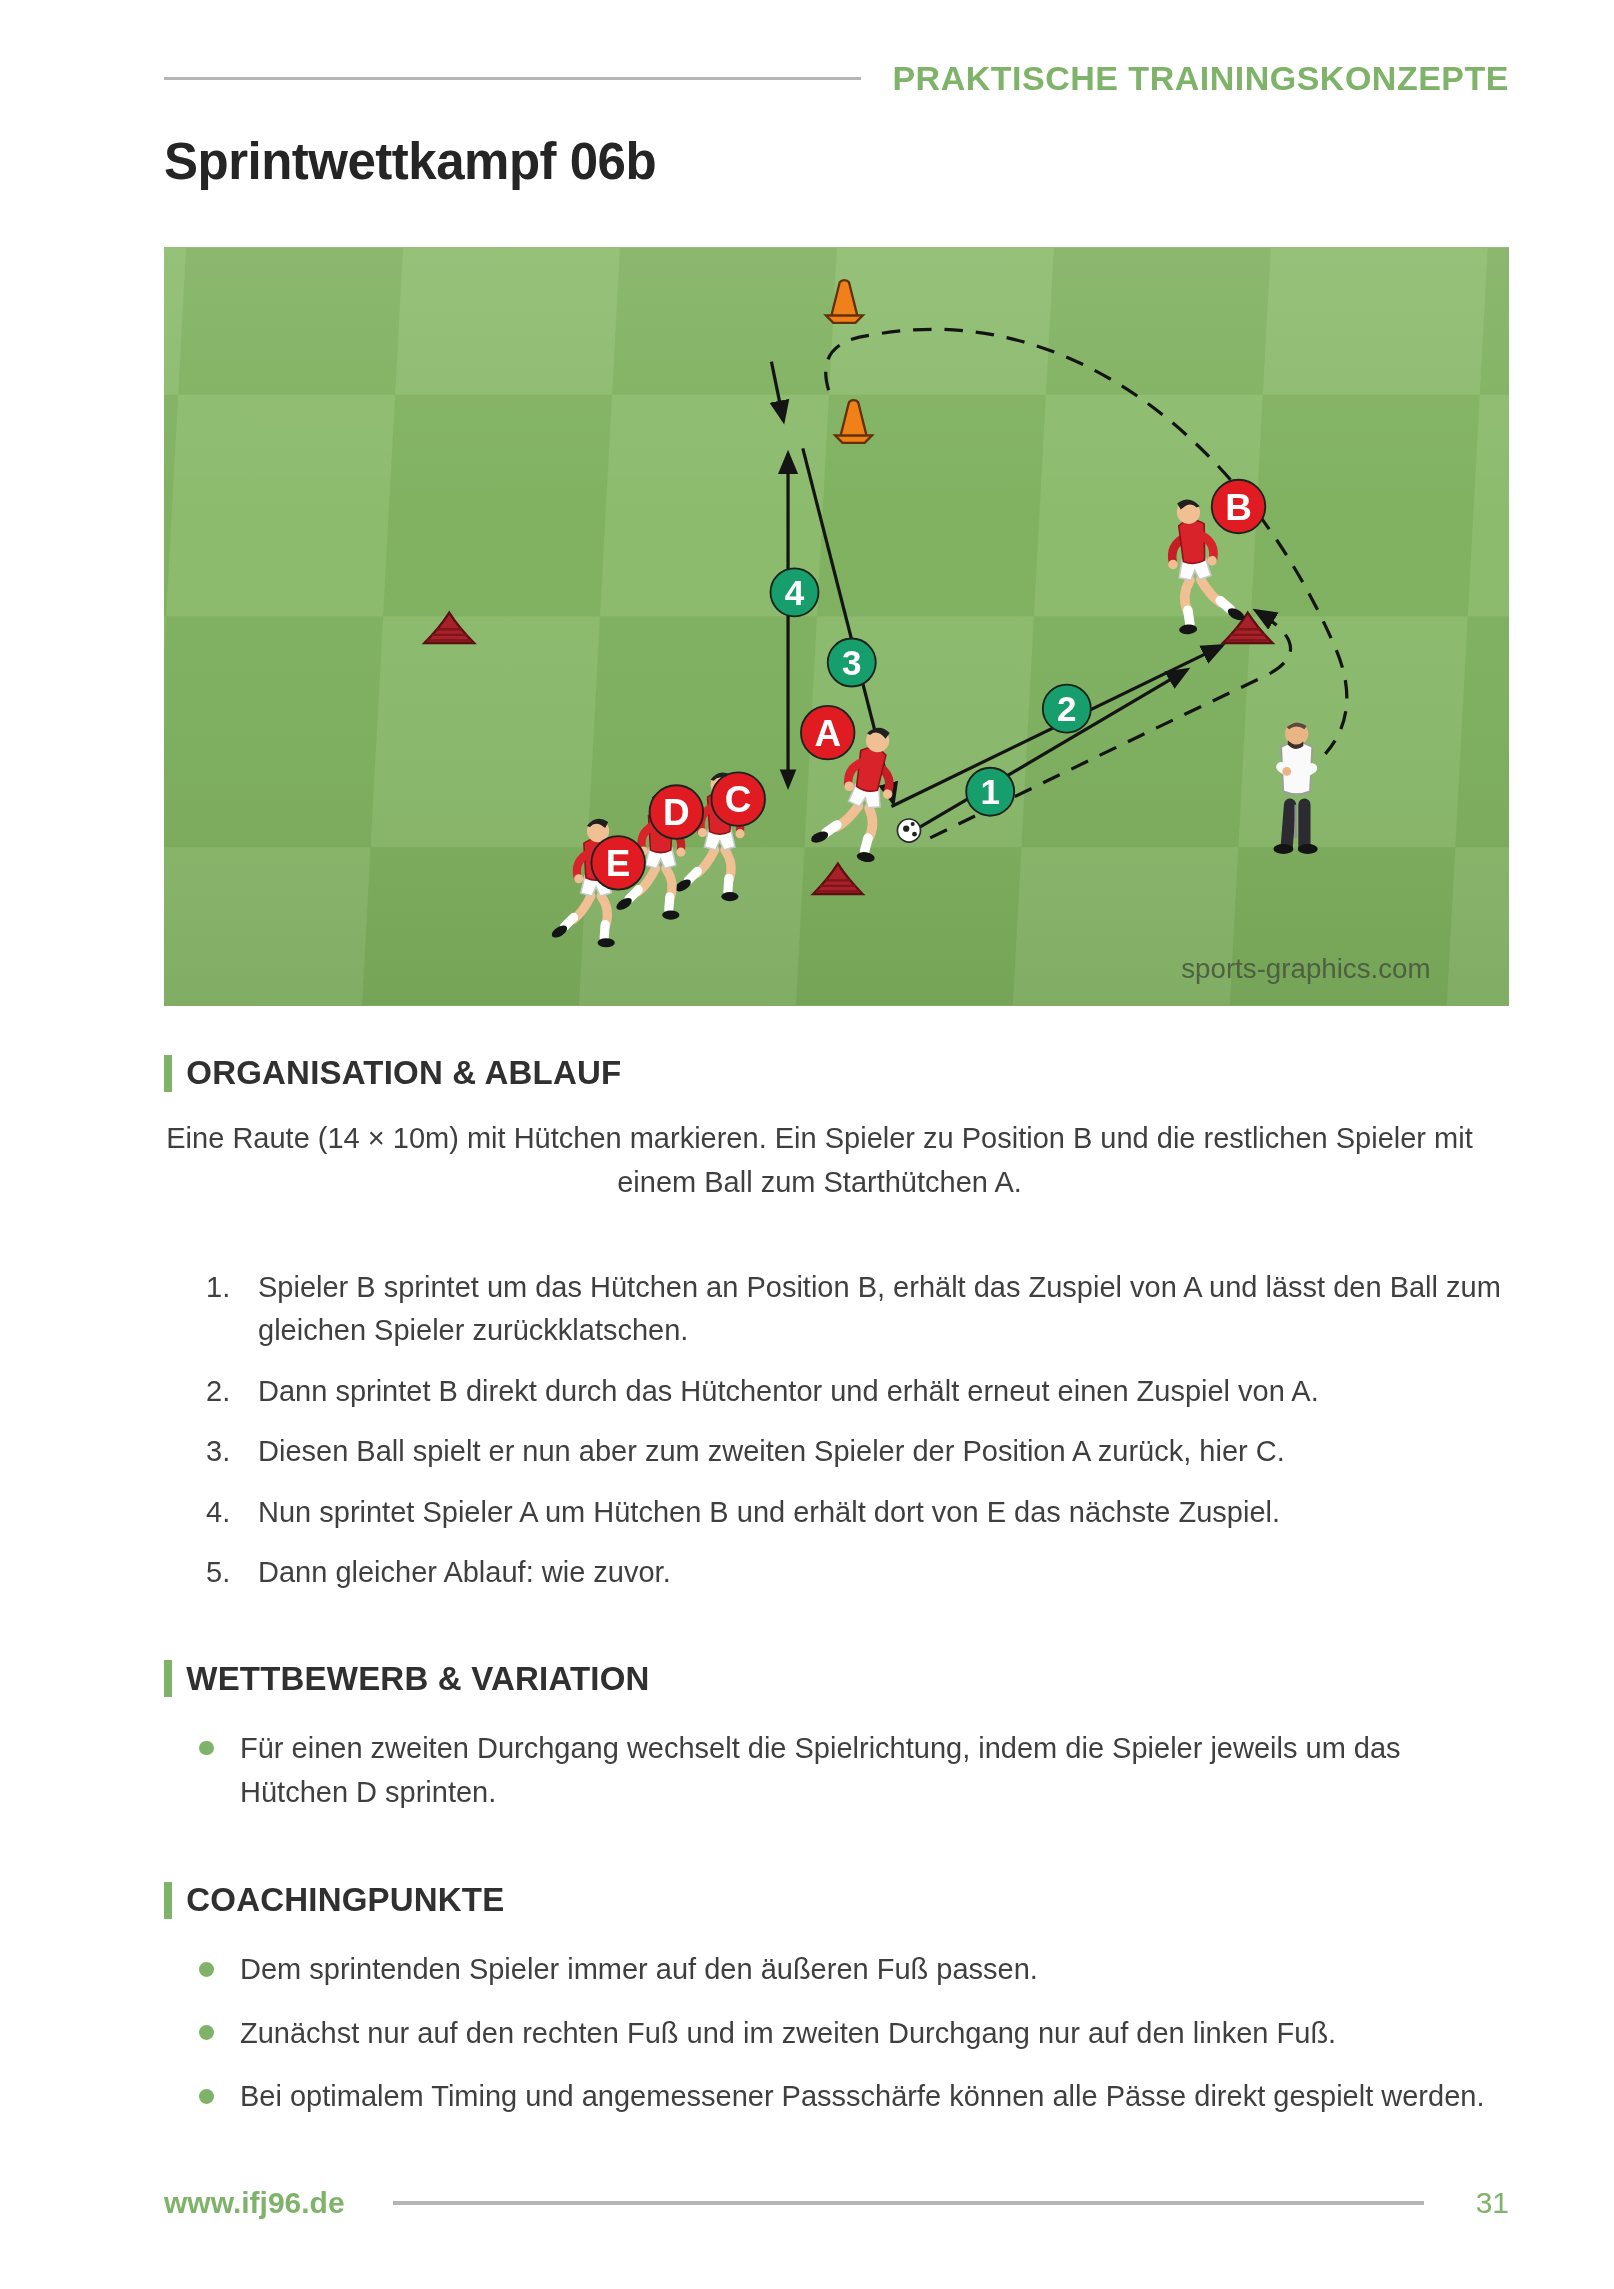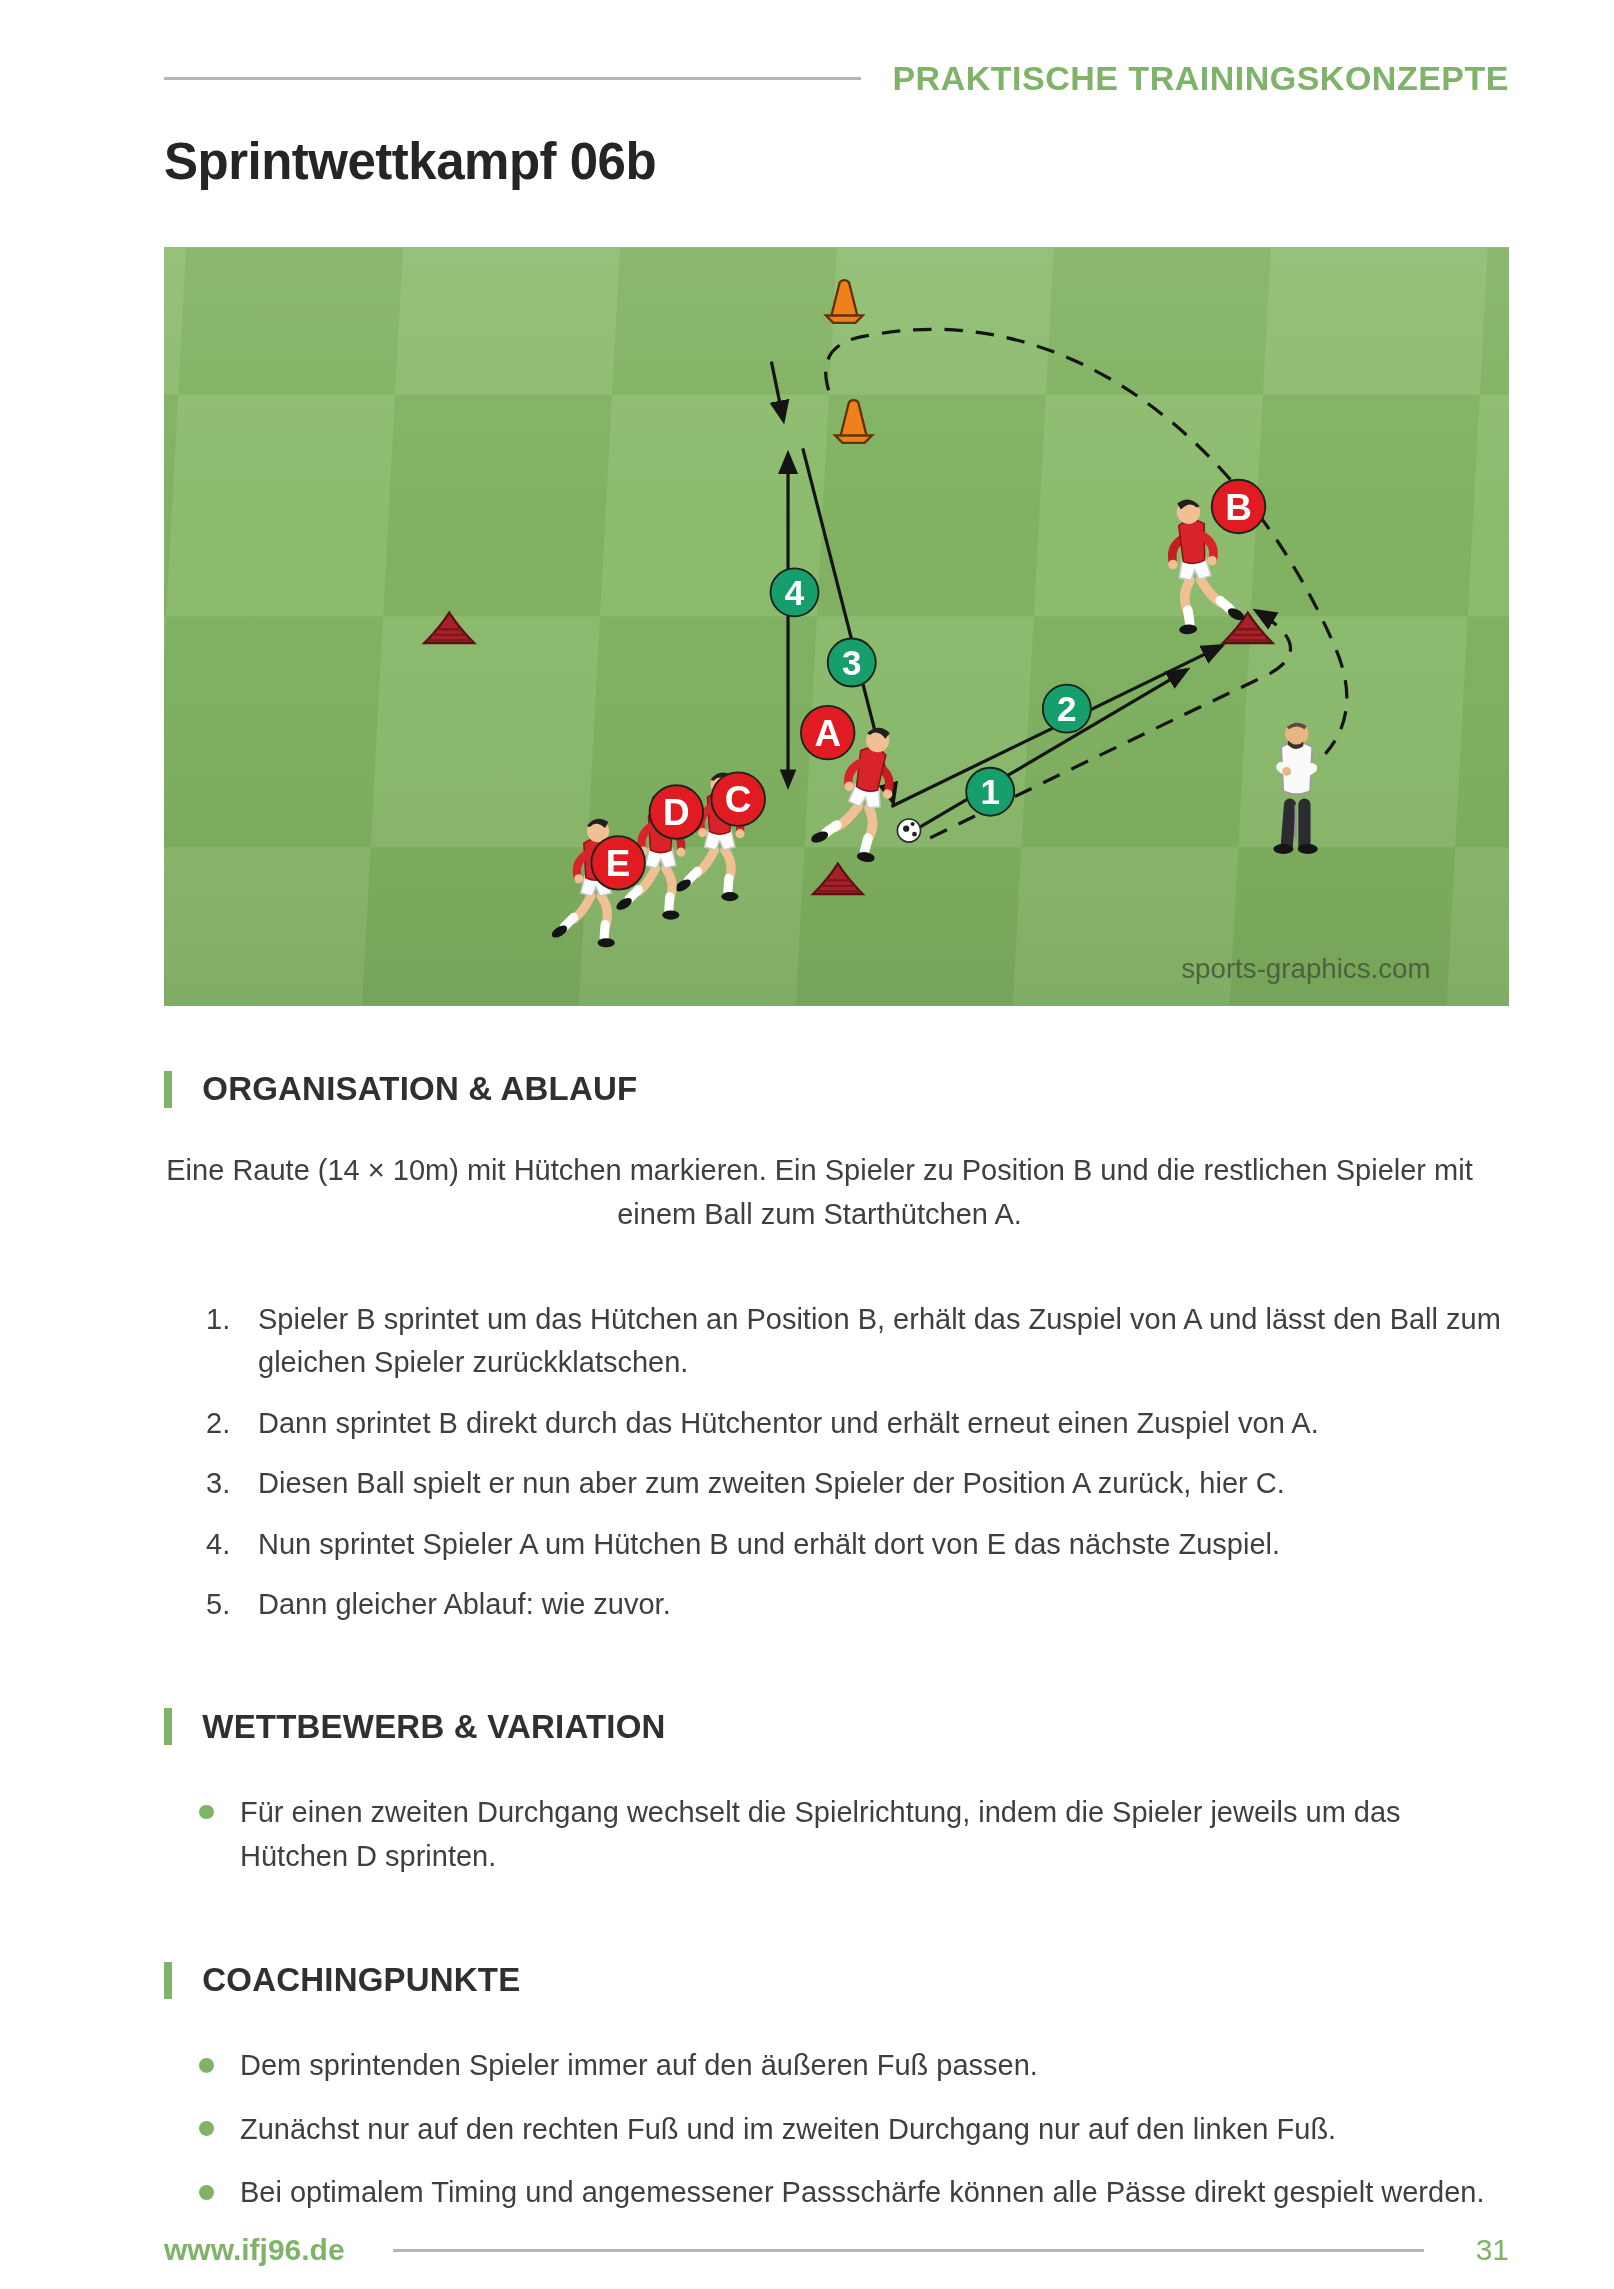--- a/index.html
+++ b/index.html
@@ -14,21 +14,21 @@
   .kicker-rule{flex:1;height:3.7px;background:#b5b5b5;margin-right:31px;}
   .kicker{color:#7fb369;font-size:34px;font-weight:700;letter-spacing:0.5px;white-space:nowrap;}
   
   .title{font-size:51px;font-weight:800;color:#252525;letter-spacing:-0.5px;}
   
   .diagram{margin-top:22px;width:1345px;height:759px;line-height:0;}
   .marker-text{font-family:"Liberation Sans",sans-serif;font-weight:700;fill:#ffffff;text-anchor:middle;}
   
   .section-heading{display:flex;align-items:center;margin-top:48px;}
   .section-bar{width:8.3px;height:37px;background:#7fb369;margin-right:14px;flex:none;}
-  .section-title{font-size:33px;font-weight:700;color:#303030;letter-spacing:0.2px;margin:16px;}
+  .section-title{font-size:33px;font-weight:700;color:#303030;letter-spacing:0.2px;margin:0;}
   .intro{margin-top:24px;font-size:29px;line-height:44px;max-width:1311px;text-align:center;}
   ol.steps{margin:33px 0 0 0;padding:0 0 0 42px;list-style:none;counter-reset:step;font-size:29px;line-height:43px;}
   ol.steps li{counter-increment:step;position:relative;padding-left:52px;margin-bottom:17.5px;max-width:1311px;}
   ol.steps li::before{content:counter(step) ".";position:absolute;left:0;top:0;color:#3f3f3f;}
   ul.bullets{margin:28px 0 0 0;padding:0 0 0 35px;list-style:none;font-size:29px;line-height:44px;}
   ul.bullets li{position:relative;padding-left:41px;margin-bottom:19.4px;max-width:1311px;}
   ul.bullets li::before{content:"";position:absolute;left:0;top:14.8px;width:14.8px;height:14.8px;border-radius:50%;background:#7fb369;}
   
   .footer-row{margin-top:auto;margin-bottom:70px;display:flex;align-items:center;}
   .footer-site{color:#7fb369;font-size:30px;font-weight:700;text-decoration:none;white-space:nowrap;}

